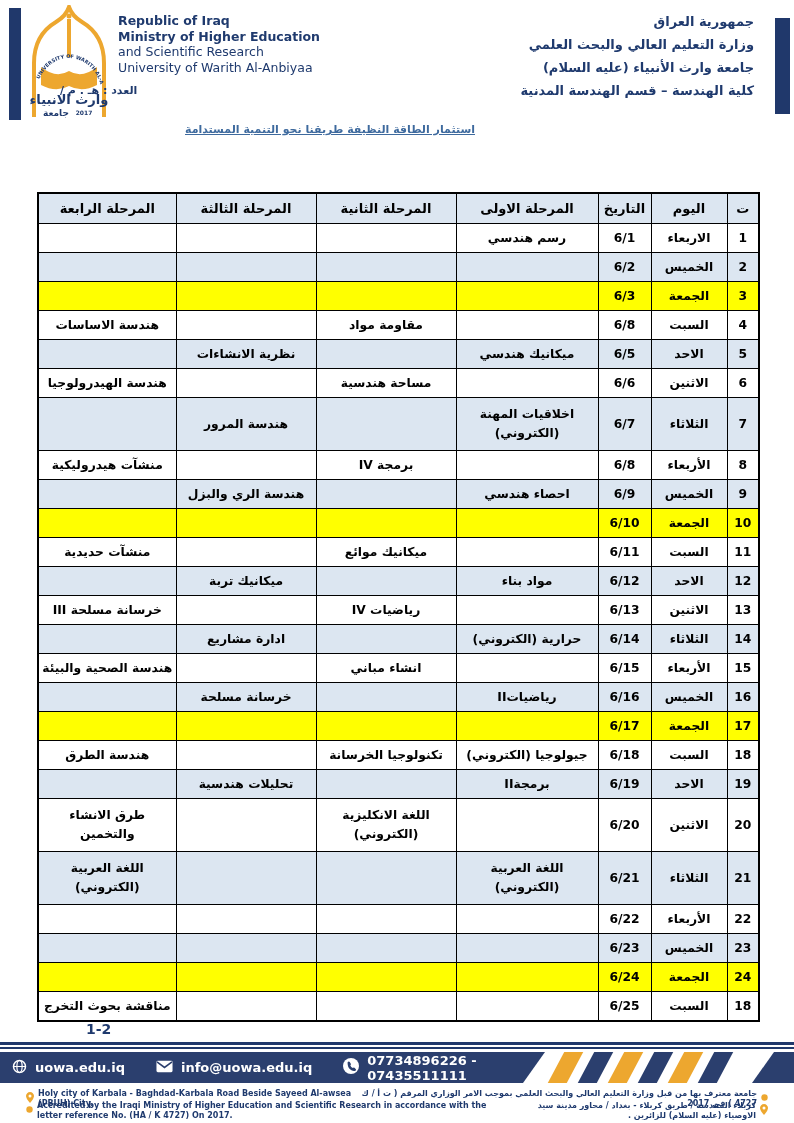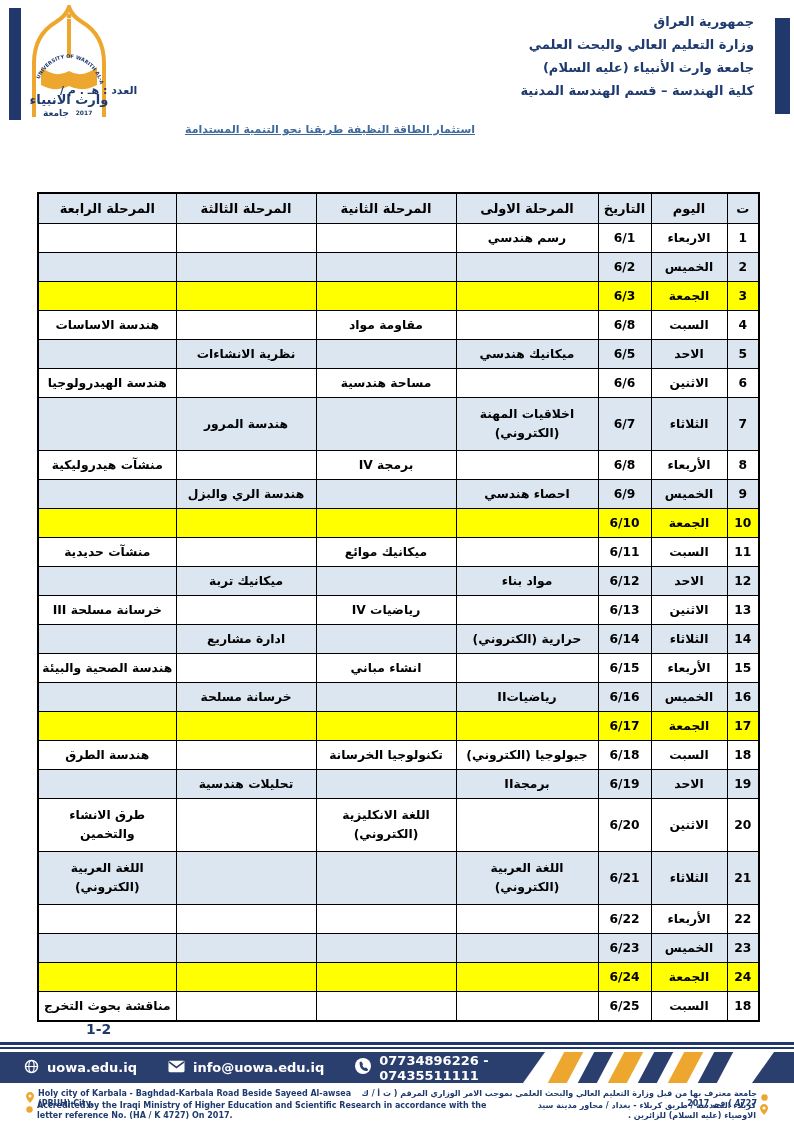--- a/index.html
+++ b/index.html
@@ -33,21 +33,21 @@
   tr.row-blue td{background:#dce6f1;}
   tr.row-friday td{background:#ffff00;}
   tr.tall td{height:50px;}
   
   .page-num{position:absolute;left:86px;top:1021px;color:#1f3a6e;font-size:14px;font-weight:700;}
   .rule1{position:absolute;left:0;top:1042px;width:794px;height:3px;background:#20386b;}
   .rule2{position:absolute;left:0;top:1047px;width:794px;height:2px;background:#20386b;}
   .foot-bar{position:absolute;left:0;top:1052px;width:794px;height:31px;background:#fff;}
   .bar-navy{position:absolute;left:0;top:0;width:545px;height:31px;background:#2b3f6e;
             clip-path:polygon(0 0,100% 0,calc(100% - 22px) 100%,0 100%);
-            display:flex;align-items:center;gap:9px;padding-left:24px;box-sizing:border-box;}
+            display:flex;align-items:center;gap:9px;padding-left:12px;box-sizing:border-box;}
   .contact{display:flex;align-items:center;gap:8px;color:#fff;font-size:13px;font-weight:700;}
   .contact + .contact{margin-left:22px;}
   .stripes{position:absolute;left:556px;top:0;height:31px;display:flex;gap:11px;}
   .stripe{width:19px;height:31px;transform:skewX(-28deg);}
   .stripe.gold{background:#eda72f;}
   .stripe.navy{background:#2b3f6e;}
   .endcap{position:absolute;right:0;top:0;width:42px;height:31px;background:#2b3f6e;
           clip-path:polygon(22px 0,100% 0,100% 100%,0 100%);}
   .addr-row{position:absolute;left:26px;width:742px;display:flex;justify-content:flex-end;
             align-items:flex-start;color:#1f3a6e;font-size:8px;font-weight:700;line-height:10px;}
@@ -74,20 +74,26 @@
       <path d="M15,62 Q30,74 43,66 Q56,74 71,62 L71,80 Q56,88 43,81 Q30,88 15,80 Z" fill="#eda72f"></path>
       <text font-size="5" fill="#1f3a6e" class="seal-text">
         <textPath href="#ringArc" startOffset="4">UNIVERSITY OF WARITH AL-ANBIYAA</textPath>
       </text>
       <text x="43" y="99" text-anchor="middle" font-size="13" class="seal-text">وارث الانبياء</text>
       <text x="30" y="111" text-anchor="middle" font-size="9" class="seal-text">جامعة</text>
       <text x="58" y="110" text-anchor="middle" font-size="6" class="seal-text">2017</text>
     </svg>
   </div>
 
+  <div class="en-block">
+    <div class="b">Republic of Iraq</div>
+    <div class="b">Ministry of Higher Education</div>
+    <div>and Scientific Research</div>
+    <div>University of Warith Al-Anbiyaa</div>
+  </div>
 
   <div class="ar-block">
     <div>جمهورية العراق</div>
     <div>وزارة التعليم العالي والبحث العلمي</div>
     <div>جامعة وارث الأنبياء (عليه السلام)</div>
     <div>كلية الهندسة – قسم الهندسة المدنية</div>
   </div>
 
   <div class="numdate">
     <div>العدد : هـ . م /</div>

